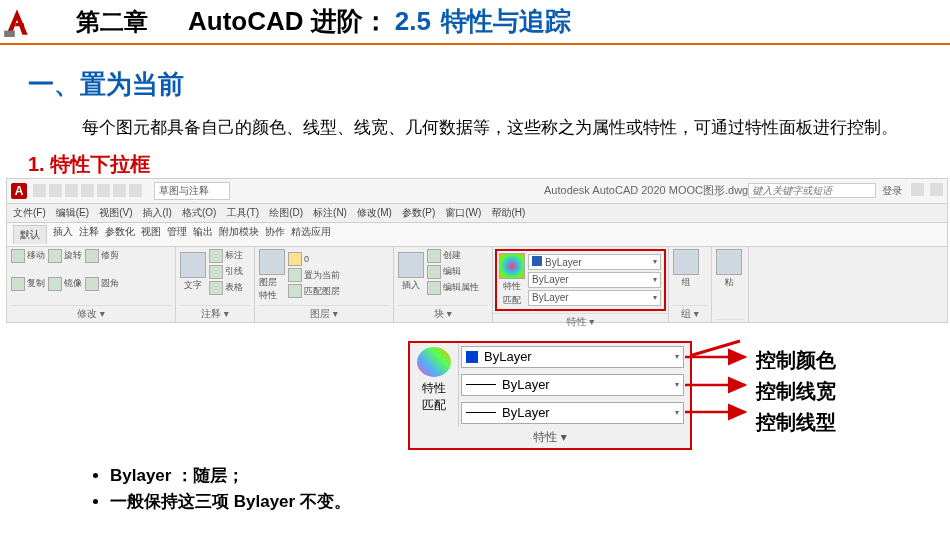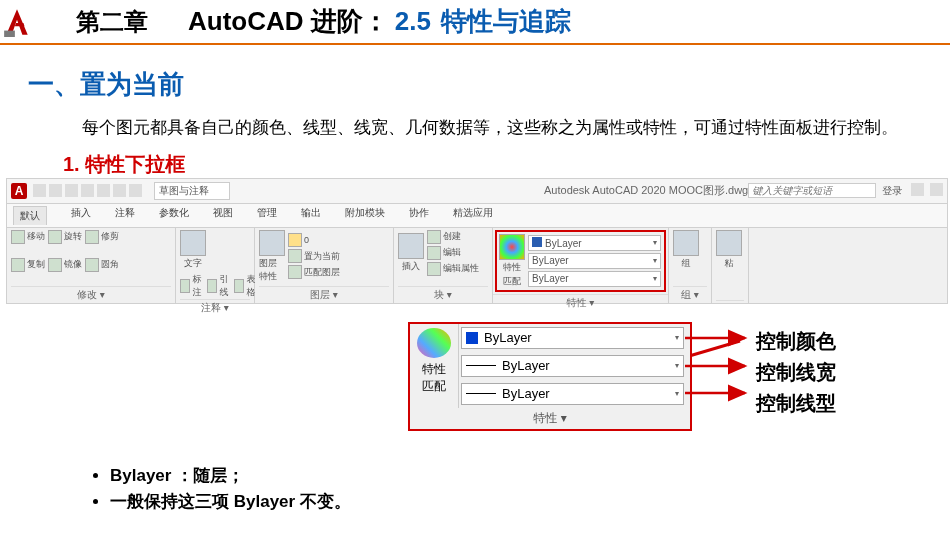--- a/index.html
+++ b/index.html
@@ -57,21 +57,20 @@
     line-height: 1.7;
     margin-left: 20px;
     text-indent: 2em;
   }
   .sub-title {
     color: #d00000;
     font-weight: bold;
     font-size: 20px;
     margin-top: 8px;
     width: 140px;
-    margin-left: 35px;
   }
   .ribbon-outer {
     background: #f0f0f0;
     border: 1px solid #d0d0d0;
     width: 940px;
     margin-left: -22px;
     font-size: 10px;
     color: #555;
   }
   .titlebar {
@@ -106,21 +105,21 @@
   }
   .titlebar-right { display:flex; align-items:center; gap:6px; }
   .tiny-icons span {
     width:13px;height:13px;display:inline-block;background:#ddd;margin-left:3px;
   }
   .menubar {
     display:flex; gap:10px; padding:2px 6px; font-size:10px; color:#444;
     border-bottom:1px solid #d0d0d0;
   }
   .tabbar {
-    display:flex; gap:24px; padding:2px 6px; font-size:10px; color:#444;
+    display:flex; gap:6px; padding:2px 6px; font-size:10px; color:#444;
     border-bottom:1px solid #d0d0d0; background:#f8f8f8;text-align:right;
   }
   .tabbar .active {
     background:#e8e8e8; padding:2px 6px; border:1px solid #ccc;border-bottom:none;
   }
   .ribbon-body {
     display:flex; height:75px;
   }
   .panel {
     border-right:1px solid #d0d0d0; padding:2px 4px 0 4px;
@@ -234,20 +233,34 @@
       <div class="titlebar-right">
         <input placeholder="键入关键字或短语" style="">
         <span style="font-size:10px;">登录</span>
         <div class="tiny-icons">
           <span></span>
           <span></span>
         </div>
       </div>
     </div>
 
+    <div class="menubar">
+      <span>文件(F)</span>
+      <span>编辑(E)</span>
+      <span>视图(V)</span>
+      <span>插入(I)</span>
+      <span>格式(O)</span>
+      <span>工具(T)</span>
+      <span>绘图(D)</span>
+      <span>标注(N)</span>
+      <span>修改(M)</span>
+      <span>参数(P)</span>
+      <span>窗口(W)</span>
+      <span>帮助(H)</span>
+    </div>
 
     <div class="tabbar">
       <span class="active">默认</span>
       <span>插入</span>
       <span>注释</span>
       <span>参数化</span>
       <span>视图</span>
       <span>管理</span>
       <span>输出</span>
       <span>附加模块</span>
@@ -289,21 +302,21 @@
         </div>
         <div class="panel-label">修改 ▾</div>
       </div>
 
       <div class="panel" style="width:70px">
         <div class="panel-row">
           <div class="btn big tall">
               <div class="ico"></div>
               <span>文字</span>
             </div>
-          <div style="display:flex;flex-direction:row;gap:2px">
+          <div style="display:flex;flex-direction:column;gap:2px">
             <div class="small-btn">
                 <div class="ico"></div>
                 <span>标注</span>
               </div>
             <div class="small-btn">
                 <div class="ico"></div>
                 <span>引线</span>
               </div>
             <div class="small-btn">
                 <div class="ico"></div>

